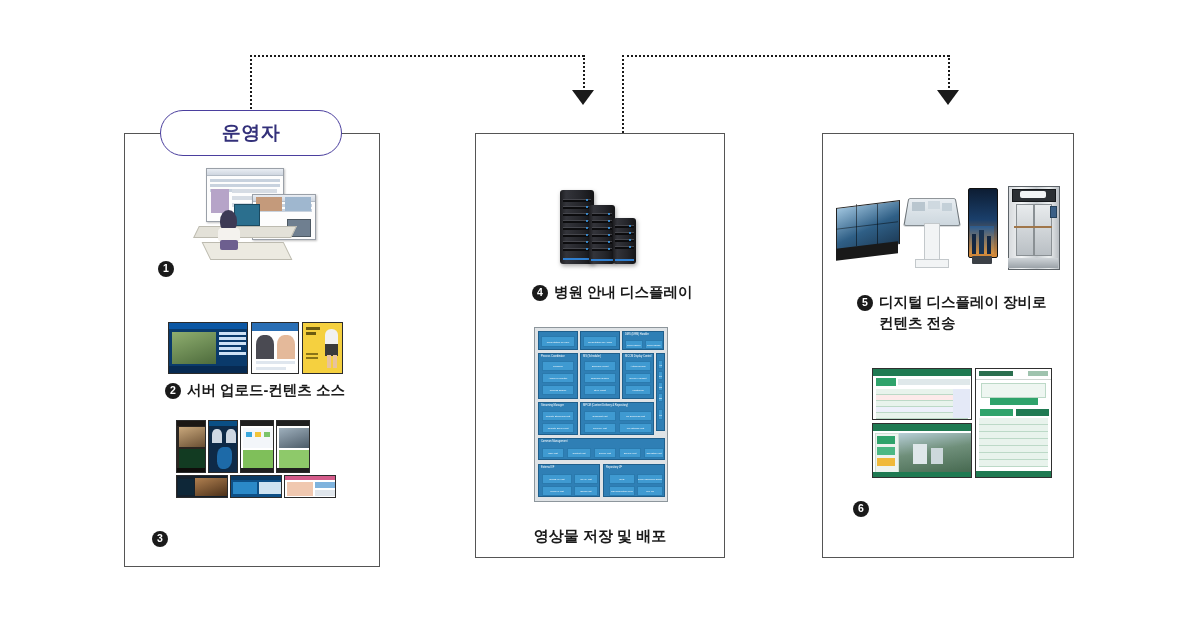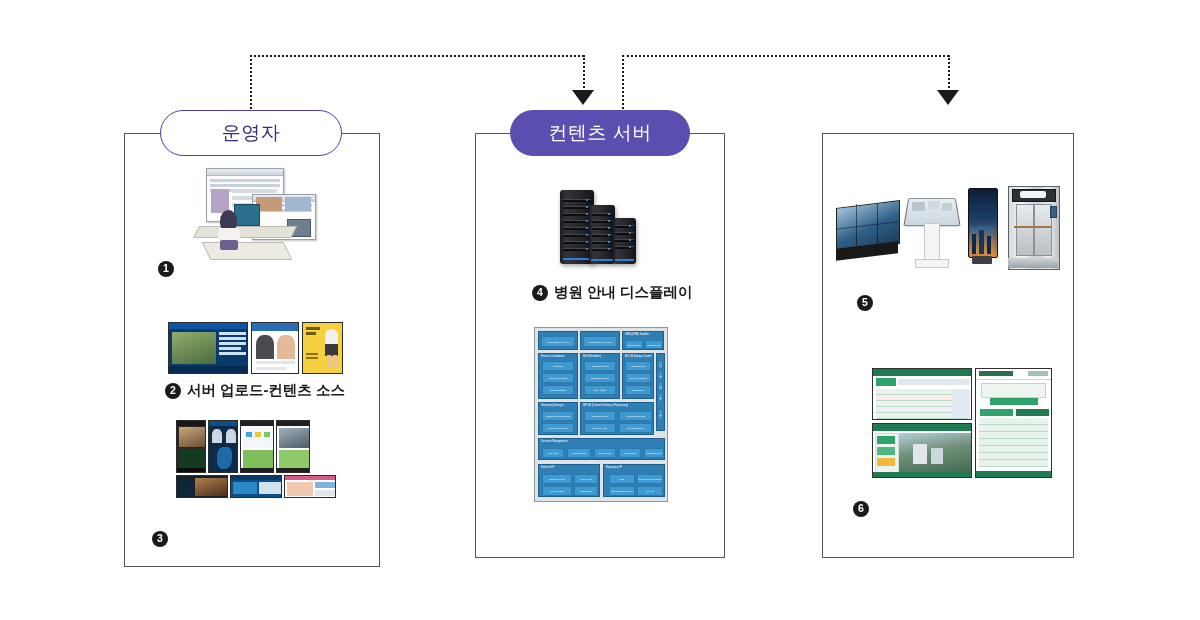--- a/index.html
+++ b/index.html
@@ -22,21 +22,21 @@
   }
 
   
   .panel{position:absolute;box-sizing:border-box;background:#ffffff;border:1.5px solid #555555;}
 
   
   .badge{
     position:absolute;box-sizing:border-box;
     display:flex;align-items:center;justify-content:center;
     border-radius:26px;
-    font-size:19px;font-weight:normal;letter-spacing:.5px;
+    font-size:19px;font-weight:bold;letter-spacing:.5px;
     white-space:nowrap;
   }
   .badge.outline{background:#ffffff;border:1.6px solid #4b3f9e;color:#33307a;}
   .badge.fill-mid{background:#5a4fb0;color:#ffffff;}
   .badge.fill-dark{background:#2e2a7a;color:#ffffff;}
 
   
   .caption{
     position:absolute;display:flex;align-items:flex-start;gap:6px;
     font-size:14.5px;font-weight:bold;color:#1a1a1a;line-height:1.45;
@@ -229,23 +229,20 @@
       <div style="position:absolute;left:30px;top:14px;width:20px;height:6px;background:#e0e6ec;"></div>
     </div>
   </div>
 
   <div class="caption" style="left:152px;top:528px;width:225px;">
     <span class="num">3</span>
   </div>
 
   <div class="panel" style="left:475px;top:133px;width:250px;height:425px;"></div>
 
-  <div class="badge fill-mid" style="left:510px;top:110px;width:180px;height:46px;">
-    <span>컨텐츠 서버</span>
-  </div>
 
   <div class="art" style="left:560px;top:190px;width:84px;height:74px;">
     <div class="tower" style="left:0;top:0;width:34px;height:74px;">
       <div class="bayrow" style="top:9px;"></div>
         <div class="led" style="left:26px;top:9px;"></div>
       <div class="bayrow" style="top:16px;"></div>
         <div class="led" style="left:26px;top:16px;"></div>
       <div class="bayrow" style="top:23px;"></div>
         <div class="led" style="left:26px;top:23px;"></div>
       <div class="bayrow" style="top:30px;"></div>
@@ -438,20 +435,21 @@
         </div>
       <div class="cell" style="left:5px;top:21px;width:26px;height:10px;">
           <div class="ctxt">DB Connection Pool</div>
         </div>
       <div class="cell" style="left:33px;top:21px;width:26px;height:10px;">
           <div class="ctxt">File I/O</div>
         </div>
     </div>
   </div>
 
+  <div class="plaincap" style="left:475px;top:527px;width:250px;">영상물 저장 및 배포</div>
 
   <div class="panel" style="left:822px;top:133px;width:252px;height:425px;"></div>
 
 
   <div class="art" style="left:836px;top:186px;width:222px;height:82px;">
 
     <div class="dev" style="left:0;top:18px;width:62px;height:62px;">
       <div class="videowall" style="left:0;top:0;width:62px;height:42px;transform:skewY(-7deg);"></div>
       <div style="position:absolute;left:20px;top:0;width:1px;height:42px;background:rgba(0,0,0,.5);transform:skewY(-7deg);"></div>
       <div style="position:absolute;left:41px;top:0;width:1px;height:42px;background:rgba(0,0,0,.5);transform:skewY(-7deg);"></div>
@@ -484,20 +482,21 @@
       <div class="elevpanel" style="left:8px;top:18px;width:16px;height:50px;"></div>
       <div class="elevpanel" style="left:26px;top:18px;width:16px;height:50px;"></div>
       <div style="position:absolute;left:6px;top:40px;width:38px;height:2px;background:#a0764a;"></div>
       <div style="position:absolute;left:42px;top:20px;width:5px;height:10px;background:#3a5f86;border:1px solid #24415c;"></div>
       <div style="position:absolute;left:0;top:72px;width:50px;height:10px;background:linear-gradient(180deg,#cfd4d8,#9ba2a8);"></div>
     </div>
   </div>
 
   <div class="caption" style="left:857px;top:292px;width:200px;">
     <span class="num">5</span>
+    <span>디지털 디스플레이 장비로 컨텐츠 전송</span>
   </div>
 
   <div class="art" style="left:872px;top:368px;width:180px;height:110px;">
     <div class="gcard" style="left:0;top:0;width:100px;height:52px;">
       <div class="ghead" style="height:7px;"></div>
       <div class="gchip" style="left:3px;top:9px;width:20px;height:8px;"></div>
       <div style="position:absolute;left:25px;top:10px;width:72px;height:6px;background:#dfe8ea;"></div>
       <div class="grow" style="top:20px;height:5px;"></div>
       <div class="grow" style="top:26px;height:5px;background:#fdeaea;"></div>
       <div class="grow" style="top:32px;height:5px;"></div>

